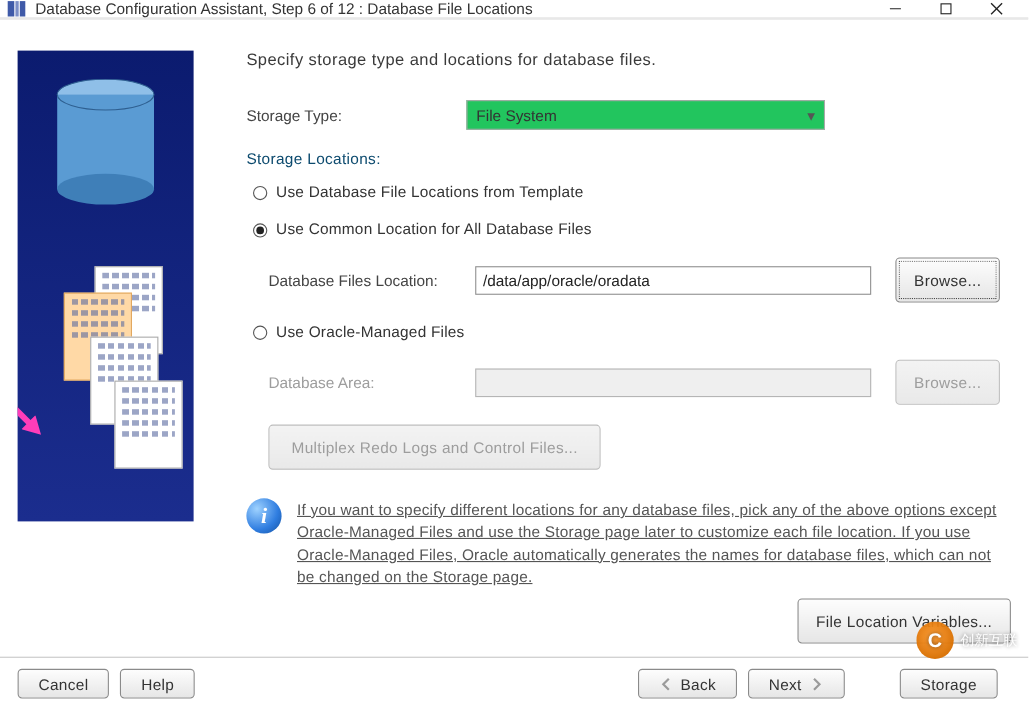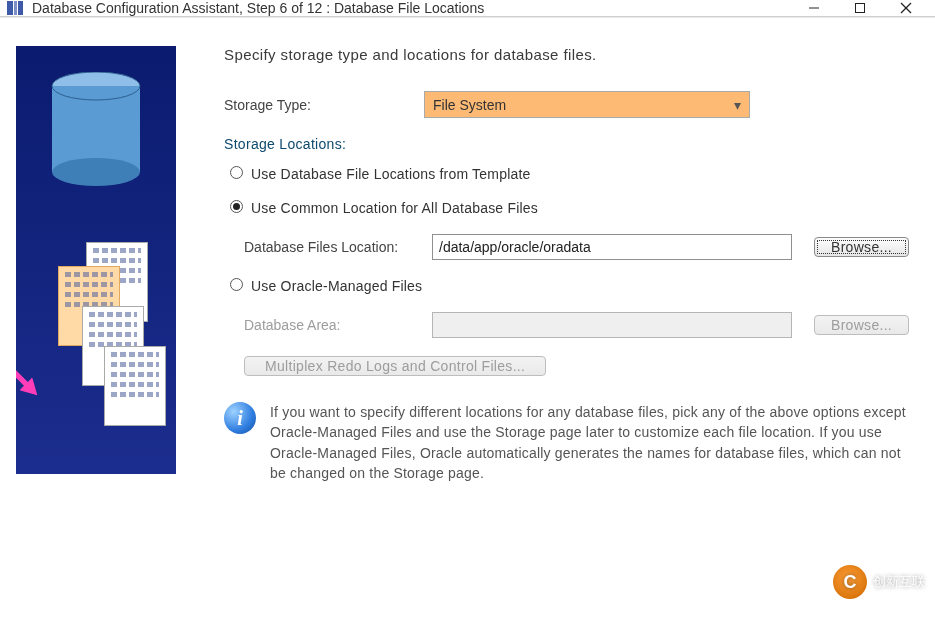--- a/index.html
+++ b/index.html
@@ -36,21 +36,21 @@
   .win-btn {
     width: 46px; height: 32px;
     display: flex; align-items: center; justify-content: center;
     color: #333;
   }
   .win-btn svg { width: 12px; height: 12px; }
   
   .client {
     flex: 1;
     display: flex;
-    flex-direction: row;
+    flex-direction: column;
     background: #fff;
     border-top: 1px solid #e8e8e8;
   }
   .main-row {
     display: flex;
     flex: 1;
     padding: 28px 16px 10px 16px;
     gap: 48px;
   }
   .left-banner {
@@ -108,31 +108,31 @@
   }
   .row {
     display: flex;
     align-items: center;
     margin-bottom: 12px;
   }
   .label-col { width: 200px; font-size: 14px; color:#444; }
   .select {
     width: 326px; height: 27px;
     border: 1px solid #a9a9a9;
-    background: #fdba74;
+    background: #22c55e;
     display: flex; align-items: center;
     padding: 0 8px;
     font-size: 14px;
     justify-content: space-between;
     color:#333;
   }
   .select .chev { color:#555; }
   .subheading { font-size: 14px; color:#0c4a6e; margin: 6px 0 14px 0; letter-spacing:.3px; }
   .radio-row {
-    display:flex; align-items:flex-start; gap:8px;
+    display:flex; align-items:flex-end; gap:8px;
     margin-left: 6px; margin-bottom: 18px; font-size:14px; color:#333;
     letter-spacing:.2px;
   }
   .radio {
     width: 13px; height: 13px; border-radius:50%;
     border: 1px solid #555; background:#fff;
     display:inline-flex; align-items:center; justify-content:center;
     flex-shrink:0;
   }
   .radio.checked::after{
@@ -146,21 +146,21 @@
   .field-label { width: 182px; font-size:14px; color:#444; }
   .field-label.disabled { color:#9d9d9d; }
   .text-input {
     width: 360px; height: 26px;
     border: 1px solid #8f8f8f;
     background: #fff;
     padding: 0 6px; font-size:14px; color:#222;
   }
   .text-input.disabled { background:#efefef; color:#aaa; border-color:#b5b5b5; }
   .btn {
-    height: 20px; padding: 0 16px;
+    height: 41px; padding: 0 16px;
     border: 1px solid #8a8a8a;
     background: linear-gradient(#fdfdfd,#e6e6e6);
     border-radius: 4px;
     font-size: 14px; color:#333;
     display:inline-flex; align-items:center; justify-content:center;
     letter-spacing:.3px;
   }
   .btn.focus { outline: 1px dotted #333; outline-offset:-4px; }
   .btn.disabled { color:#9d9d9d; border-color:#bdbdbd; background:linear-gradient(#f3f3f3,#e9e9e9); }
   .btn.wide { padding: 0 20px; }
@@ -168,21 +168,21 @@
     display:flex; gap:14px; margin-top: 18px;
     align-items:flex-start;
   }
   .info-icon {
     width:32px;height:32px;border-radius:50%;
     background:radial-gradient(circle at 30% 30%, #9ed2ff 0%, #2f7de0 60%, #14509e 100%);
     display:flex;align-items:center;justify-content:center;
     color:#fff;font-family:Georgia,serif;font-style:italic;font-weight:bold;font-size:20px;
     flex-shrink:0;
   }
-  .info-text { font-size:14px; color:#555; line-height:1.45; letter-spacing:.2px; }
+  .info-text { font-size:14px; color:#555; line-height:1.45; letter-spacing:.2px;text-decoration:underline; }
 
   .variables-row {
     display:flex; justify-content:flex-end;
     padding: 0 16px 12px 16px;
   }
   .divider { height:1px; background:#c8c8c8; margin: 0 0 0 0; }
   .footer {
     height: 46px;
     padding: 10px 28px 0 16px;
     display:flex; align-items:flex-start; gap:10px;
@@ -338,20 +338,26 @@
     <div class="btn">File Location Variables...</div>
   </div>
 
   <div class="divider"></div>
 
   <div class="footer">
     <div class="nav-btn">Cancel</div>
     <div class="nav-btn">Help</div>
     <div class="spacer"></div>
     <div class="nav-btn">
+      <svg class="arw" viewBox="0 0 14 14">
+          <polyline points="9,2 4,7 9,12" fill="none" stroke="#555" stroke-width="2"></polyline>
+        </svg>
+      <span>Back</span>
+    </div>
+    <div class="nav-btn">
       <span>Next</span>
       <svg class="arw" viewBox="0 0 14 14">
           <polyline points="5,2 10,7 5,12" fill="none" stroke="#555" stroke-width="2"></polyline>
         </svg>
     </div>
     <div style="width:30px"></div>
     <div class="nav-btn">Storage</div>
   </div>
 </div>
 

